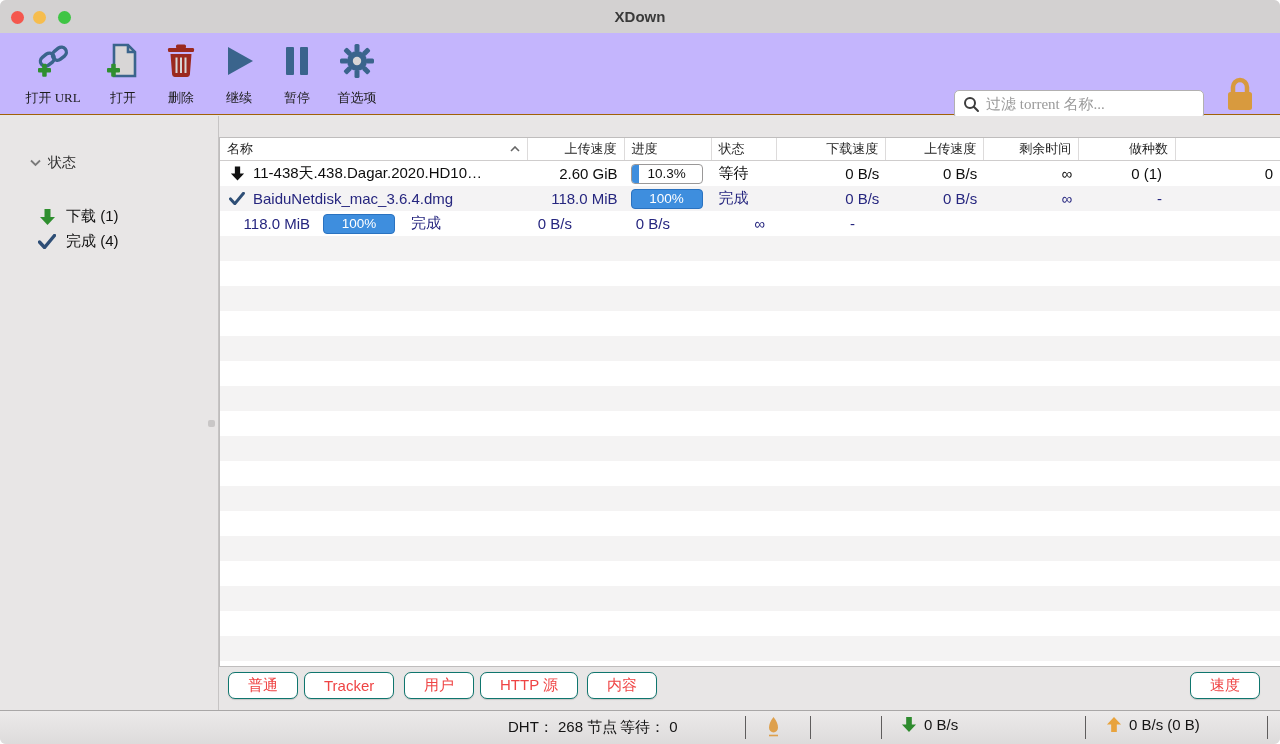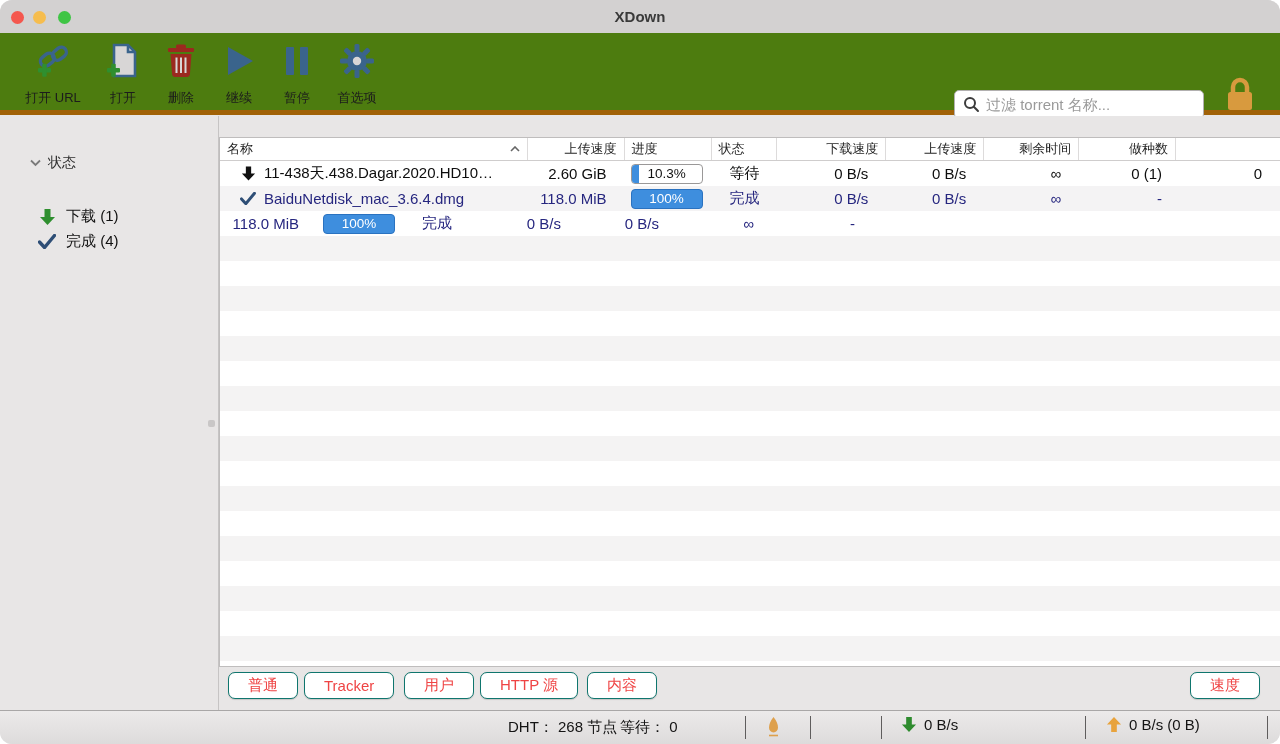--- a/index.html
+++ b/index.html
@@ -1,29 +1,29 @@
 <!DOCTYPE html>
 <html><head>
 <meta charset="utf-8">
 <style>
   * { margin:0; padding:0; box-sizing:border-box; }
   html,body { width:1280px; height:744px; }
   body { font-family:"Liberation Sans","DejaVu Sans",sans-serif; background:#fff; }
-  .window { position:relative; width:1280px; height:744px; border-radius:12px; overflow:hidden; background:#e8e6e6; }
+  .window { position:relative; width:1280px; height:744px; border-radius:6px; overflow:hidden; background:#e8e6e6; }
 
   
   .titlebar { position:absolute; left:0; top:0; width:100%; height:33px; background:#d3d1d1; }
   .tl { position:absolute; top:11px; width:13px; height:13px; border-radius:50%; }
   .tl.red { left:11px; background:#f4574e; }
   .tl.yellow { left:33px; background:#f6bd4e; }
   .tl.green { left:58px; background:#3fc545; }
   .win-title { position:absolute; top:8px; left:0; width:100%; text-align:center; font-size:15px; font-weight:bold; color:#3a3a3a; }
 
   
-  .toolbar { position:absolute; left:0; top:33px; width:100%; height:82px; background:#4d7c0f; border-bottom:5px solid #a16207; }
+  .toolbar { position:absolute; left:0; top:33px; width:100%; height:82px; background:#c4b5fd; border-bottom:1px solid #a16207;font-family:Liberation Serif, serif; }
   .tb-item { position:absolute; top:8px; height:66px; display:flex; flex-direction:column; align-items:center; justify-content:space-between; cursor:default; }
   .tb-icon { height:40px; display:flex; align-items:center; justify-content:center; }
   .tb-label { font-size:13px; color:#1c1c1c; white-space:nowrap; }
 
   .searchbox { position:absolute; top:57px; right:76px; width:250px; height:29px; background:#fff; border:1px solid #b2b0b0; border-radius:5px; display:flex; align-items:center; padding:0 8px; }
   .searchbox input { border:none; outline:none; background:transparent; flex:1; font-size:15px; color:#333; margin-left:6px; font-family:inherit; }
   .searchbox input::placeholder { color:#9a9a9a; }
 
   .lockgroup { position:absolute; top:43px; right:14px; width:52px; height:64px; display:flex; flex-direction:column; align-items:center; }
   .lock-label-row { display:flex; align-items:flex-end; font-size:12px; color:#1c1c1c; margin-top:3px; }
@@ -40,21 +40,21 @@
 
   
   .table-panel { position:absolute; left:219px; top:21px; width:1061px; height:530px; background:#fff; border:1px solid #bfbdbd; border-right:none; overflow:hidden; }
   .thead { display:flex; height:23px; background:#fff; border-bottom:1px solid #cfcdcd; }
   .th { font-size:13px; color:#1f1f1f; display:flex; align-items:center; border-right:1px solid #dddbdb; padding:0 7px; white-space:nowrap; overflow:hidden; }
   .th.right { justify-content:flex-end; }
   .tbody { position:relative; height:505px;
     background:repeating-linear-gradient(to bottom, #fff 0 25px, #f4f3f3 25px 50px); }
   .tr { display:flex; height:25px; align-items:center; }
   .tr.alt { background:#f4f3f4; }
-  .td { font-size:15px; display:flex; align-items:center; padding:0 18px; white-space:nowrap; overflow:hidden; height:100%; }
+  .td { font-size:15px; display:flex; align-items:center; padding:0 7px; white-space:nowrap; overflow:hidden; height:100%; }
   .td.right { justify-content:flex-end; }
   .tr.done .td { color:#26267f; }
   .tr.active .td { color:#0d0d0d; }
   .name-icon { width:20px; display:flex; justify-content:center; margin-right:6px; flex:none; }
   .prog-pill { width:72px; height:20px; border-radius:4px; position:relative; display:flex; align-items:center; justify-content:center; font-size:13.5px; margin-left:2px; overflow:hidden; }
   .prog-pill.partial { background:#fff; border:1px solid #9a9898; color:#111; }
   .prog-pill.partial .fill { position:absolute; left:0; top:0; bottom:0; background:#3e8ede; }
   .prog-pill.full { background:#3e8ede; border:1px solid #2a72c0; color:#fff; }
 
   

